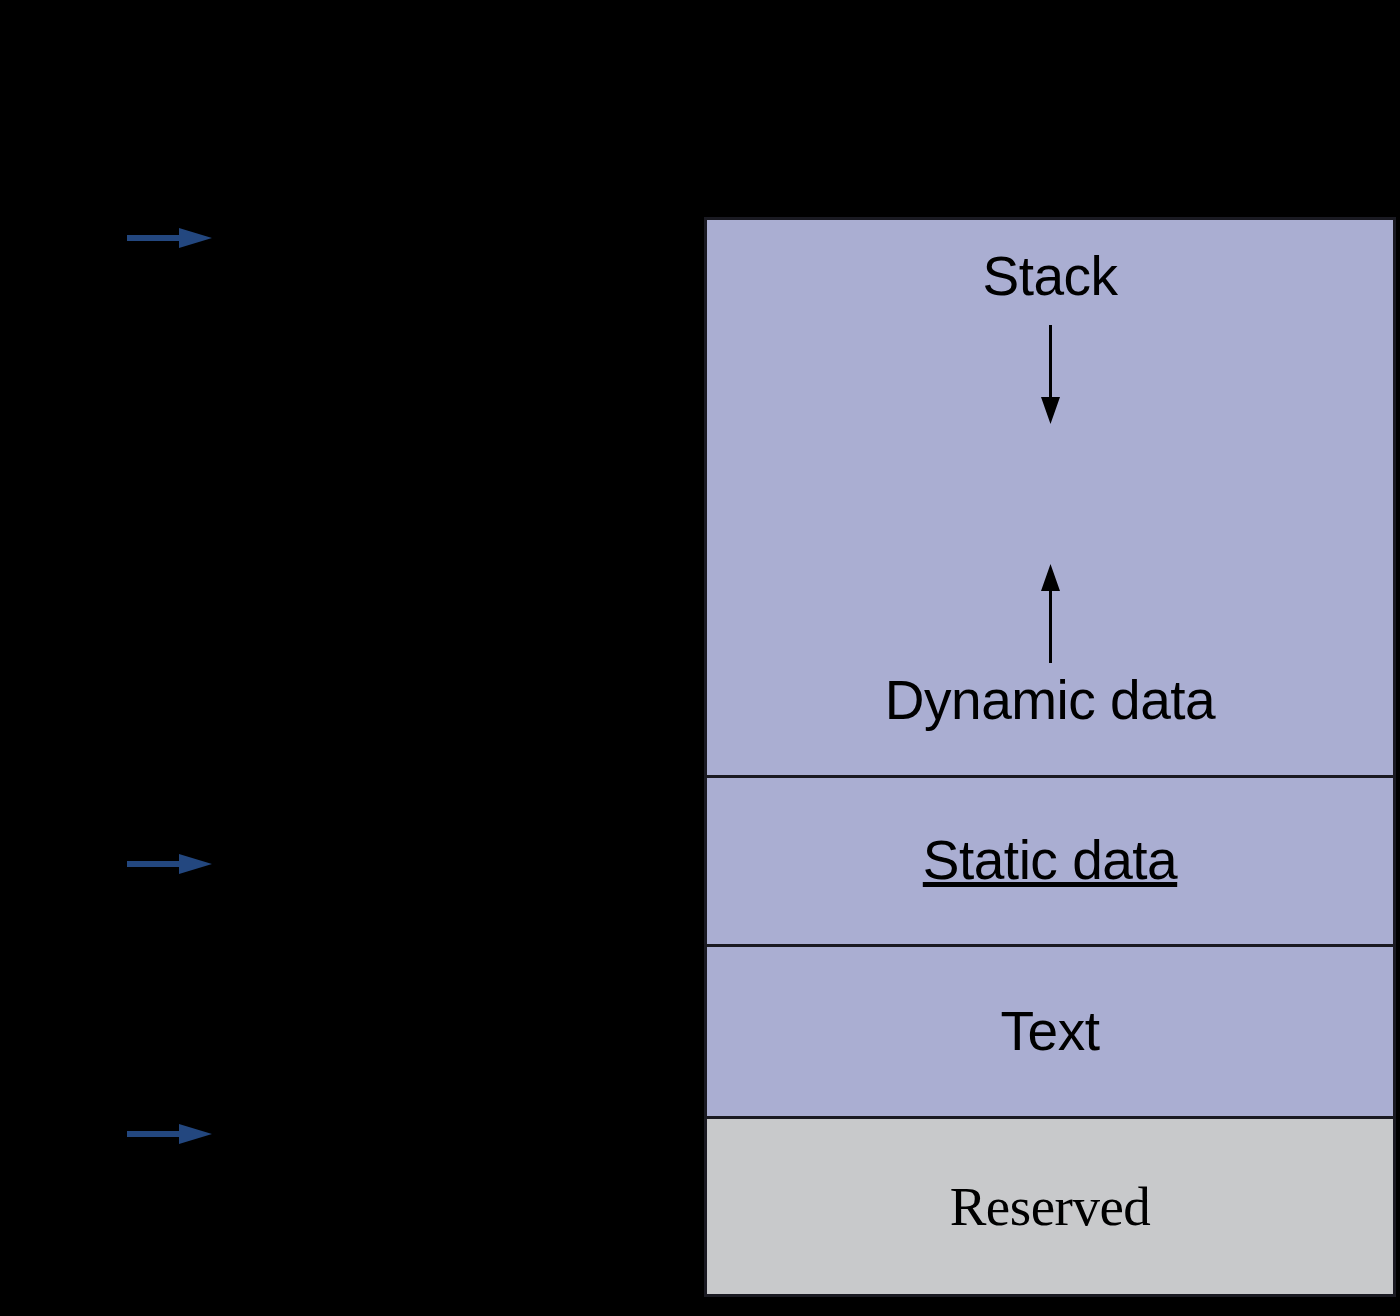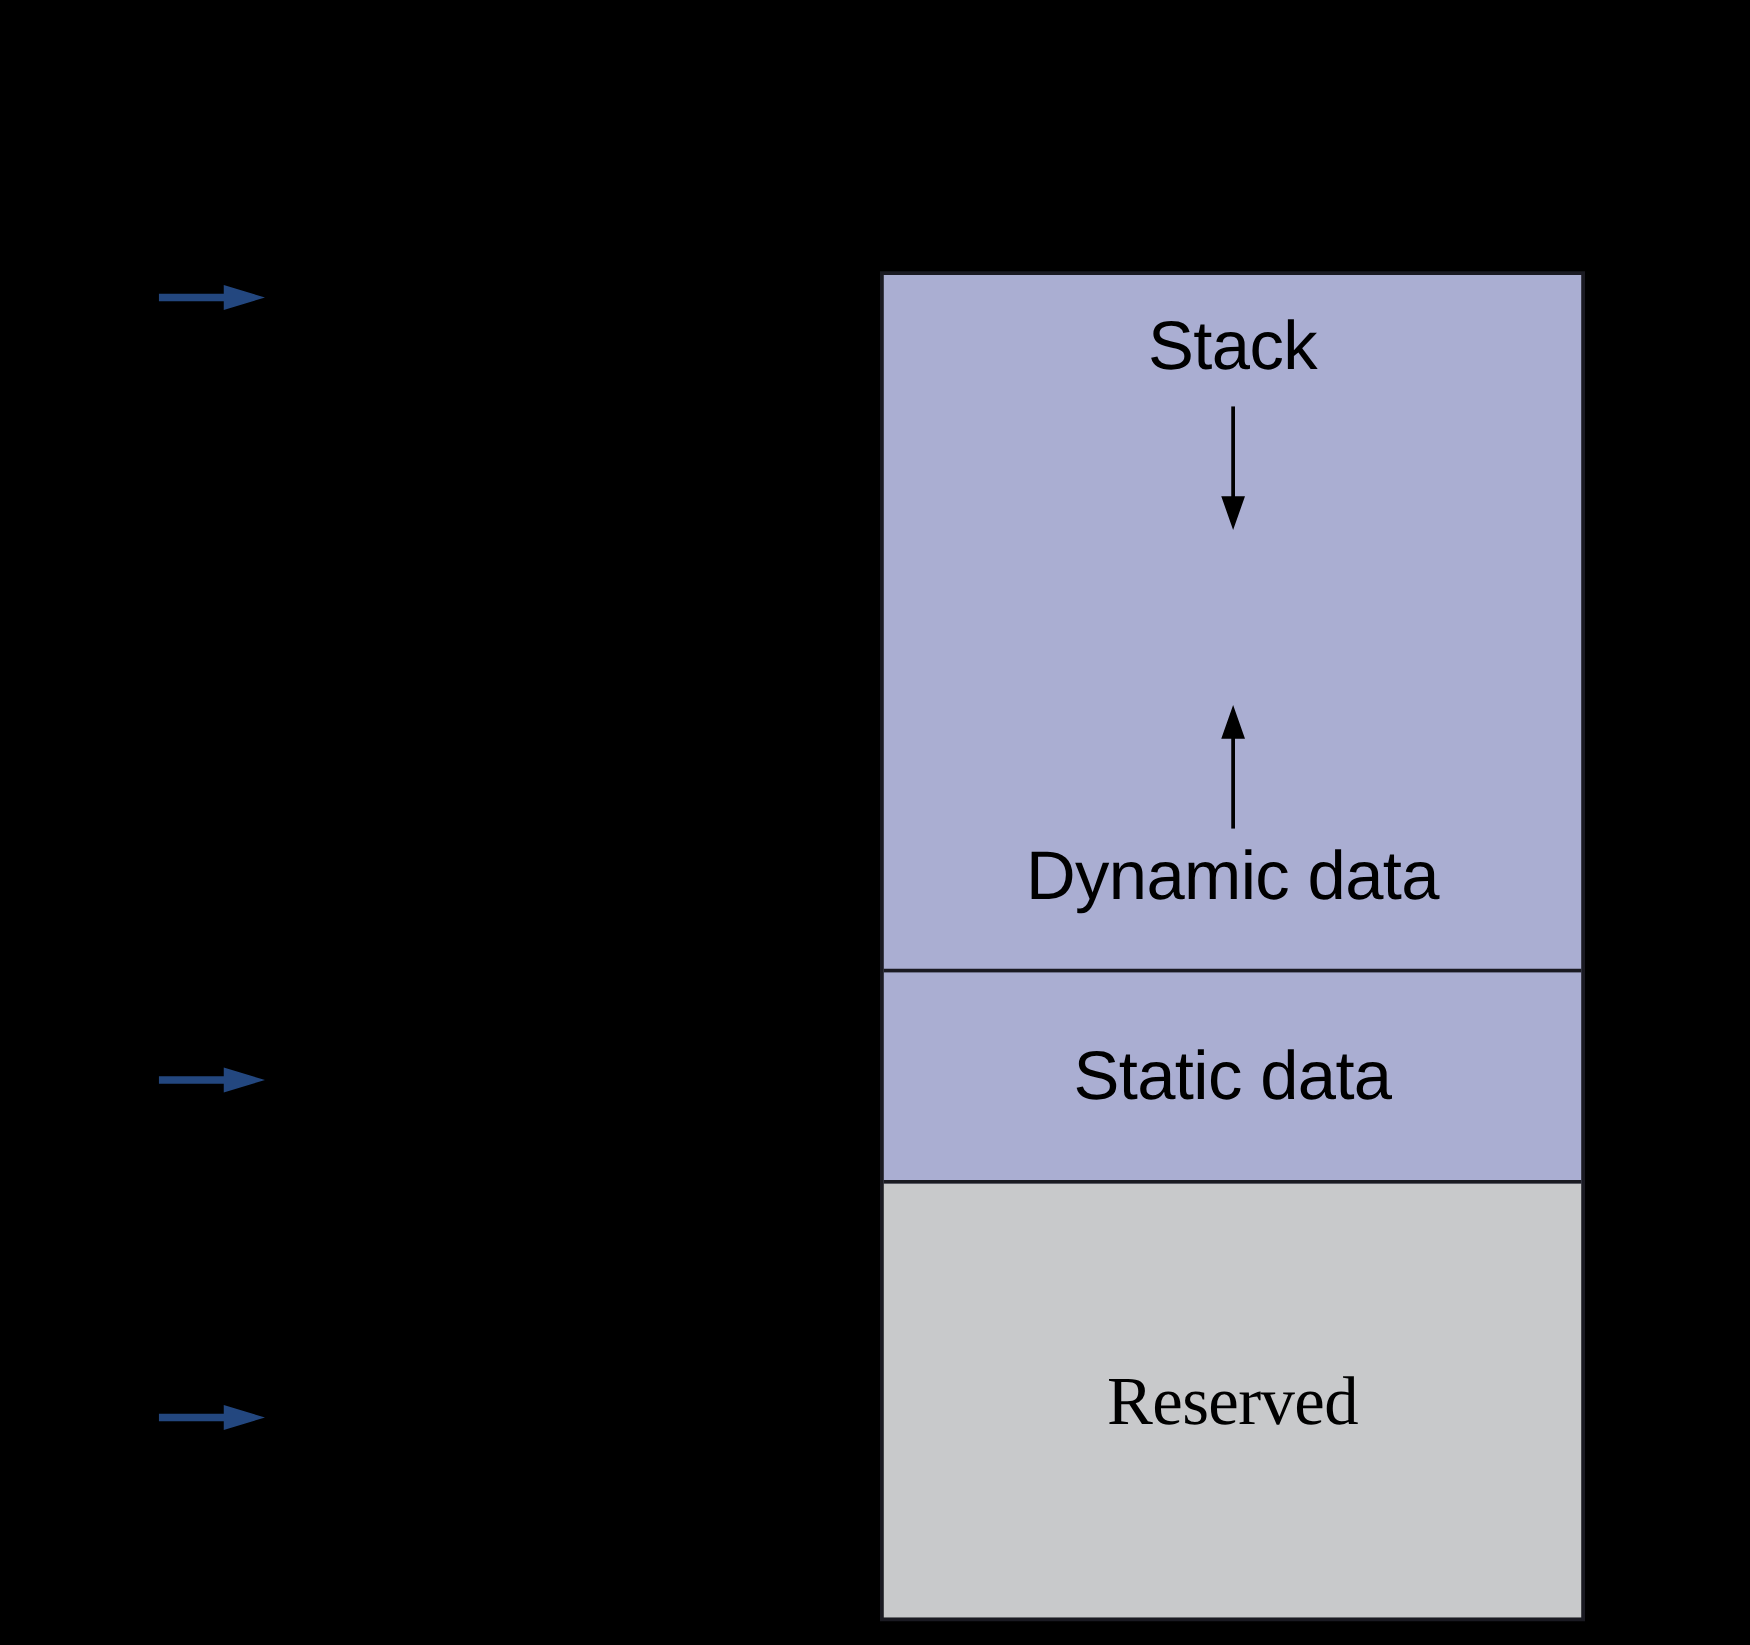--- a/index.html
+++ b/index.html
@@ -24,21 +24,21 @@
     height: 26px;
     display: block;
   }
   .ptr-arrow svg { display: block; }
 
   
   #memory-map {
     position: absolute;
     left: 704px;
     top: 217px;
-    width: 564px;
+    width: 692px;
     height: 1080px;
     box-sizing: border-box;
     border: 3px solid #1a1a22;
     display: flex;
     flex-direction: column;
   }
   .seg {
     position: relative;
     box-sizing: border-box;
     background: #aaaed2;
@@ -48,21 +48,21 @@
     align-items: center;
     justify-content: center;
   }
   .seg:last-child { border-bottom: none; font-family: Liberation Serif, serif; }
   .seg.reserved { background: #c8c9cb; }
 
   .seg-stackdyn {
     flex: 0 0 558px;
     justify-content: flex-start;
   }
-  .seg-static  { flex: 0 0 169px; }
+  .seg-static  { flex: 0 0 169px; text-decoration: underline; }
   .seg-text    { flex: 0 0 172px; }
   .seg-reserved{ flex: 1 1 auto; }
 
   .seg-label {
     color: #000000;
     font-size: 55px;
     line-height: 1.05;
     letter-spacing: -0.5px;
     text-align: center;
     white-space: nowrap;
@@ -139,19 +139,22 @@
 
       <div class="dyn-label-wrap">
         <span class="seg-label">Dynamic data</span>
       </div>
     </div>
 
     <div class="seg seg-static">
       <span class="seg-label">Static data</span>
     </div>
 
+    <div class="seg seg-text">
+      <span class="seg-label">Text</span>
+    </div>
 
     <div class="seg seg-reserved reserved">
       <span class="seg-label">Reserved</span>
     </div>
 
   </div>
 </div>
 
 </body></html>

